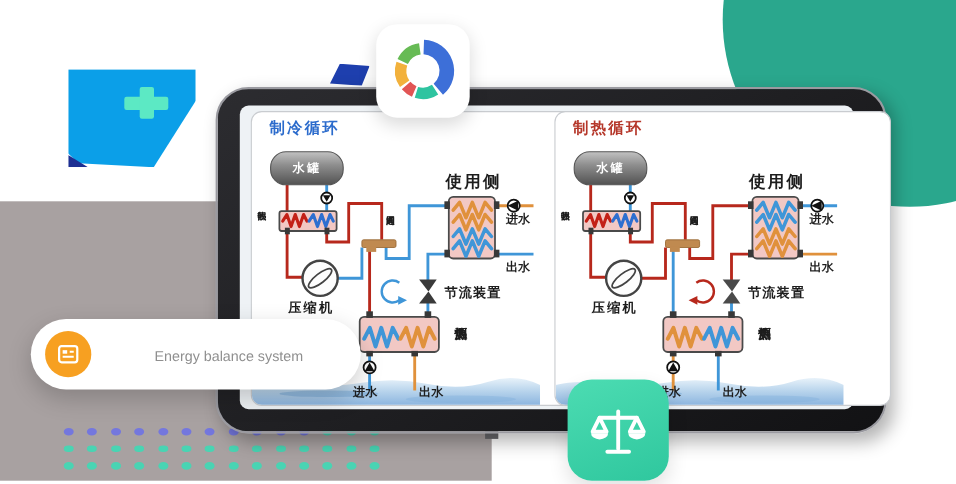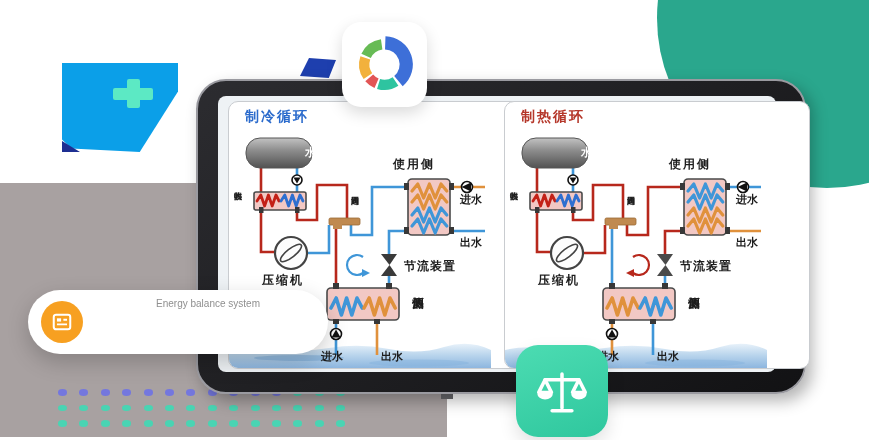--- a/index.html
+++ b/index.html
@@ -30,24 +30,24 @@
   .screen{position:absolute;left:20px;top:15px;width:558px;height:276px;background:#eef2f5;border-radius:8px;}
 
   .panel{position:absolute;top:5px;width:306px;height:268px;background:#fff;border:1.5px solid #c9ccd0;
          border-radius:10px;overflow:hidden;box-sizing:border-box;}
   .panel.p0{left:10px;} .panel.p1{left:286px;}
   .panel svg{position:absolute;left:0;top:0;}
   .panel-title{position:absolute;left:16px;top:6px;font-size:14px;font-weight:700;letter-spacing:2px;color:var(--title,#2b6bcc);}
   .lbl{position:absolute;color:#1d1d1d;font-weight:600;white-space:nowrap;}
   .lbl.v{writing-mode:vertical-rl;text-orientation:upright;}
   .tank-lbl{left:17px;top:36px;width:66px;height:29px;display:flex;align-items:center;justify-content:center;
-            color:#fff;font-size:11px;letter-spacing:2px;padding-left:39px;}
+            color:#fff;font-size:11px;letter-spacing:2px;}
   .hr-lbl{left:4px;top:84px;font-size:8px;line-height:9px;}
   .fwv-lbl{left:121px;top:88px;font-size:8px;line-height:9px;}
-  .usage-lbl{left:164px;top:54px;font-size:12px;letter-spacing:2px;}
+  .usage-lbl{left:176px;top:54px;font-size:15px;letter-spacing:2px;}
   .uin-lbl{left:231px;top:90px;font-size:11px;}
   .uout-lbl{left:231px;top:133px;font-size:11px;}
   .comp-lbl{left:33px;top:170px;font-size:12px;letter-spacing:2px;}
   .thr-lbl{left:175px;top:156px;font-size:12px;letter-spacing:1px;}
   .hs-lbl{left:182px;top:186px;font-size:11.5px;line-height:14px;}
   .sin-lbl{left:92px;top:247px;font-size:11px;}
   .sout-lbl{left:152px;top:247px;font-size:11px;}
 
   
   .pipe{fill:none;stroke-width:2.6px;}
@@ -70,21 +70,21 @@
   .cooling .arrow-cw,.cooling .arrow-cw-head{display:none;}
   .heating .arrow-ccw,.heating .arrow-ccw-head{display:none;}
 
   
   .badge{left:28px;top:290px;width:300px;height:64px;border-radius:32px;background:#fff;z-index:9;
          box-shadow:0 8px 22px rgba(0,0,0,.20);display:flex;align-items:center;}
   .badge-ic{position:absolute;left:13px;top:11px;width:42px;height:42px;border-radius:50%;
             background:var(--badge_icon,#f7a021);display:flex;align-items:center;justify-content:center;}
   .badge-txt{position:absolute;left:68px;top:8px;width:224px;text-align:center;}
   .badge-title{font-size:19px;font-weight:600;color:#3a3a3a;letter-spacing:.5px;}
-  .badge-sub{font-size:10px;color:#8f8f8f;margin-top:0;}
+  .badge-sub{font-size:13px;color:#8f8f8f;margin-top:18px;}
 
   .donut-icon{left:342px;top:22px;width:85px;height:85px;border-radius:19px;background:#fff;z-index:8;
               box-shadow:0 6px 16px rgba(0,0,0,.15);}
   .scales-icon{left:516px;top:345px;width:92px;height:92px;border-radius:22px;z-index:8;
                background:linear-gradient(160deg,#4cdcb2,var(--scales_color,#2fc79e));
                box-shadow:0 8px 18px rgba(0,0,0,.12);display:flex;align-items:center;justify-content:center;}
 </style>
 </head>
 <body>
 

